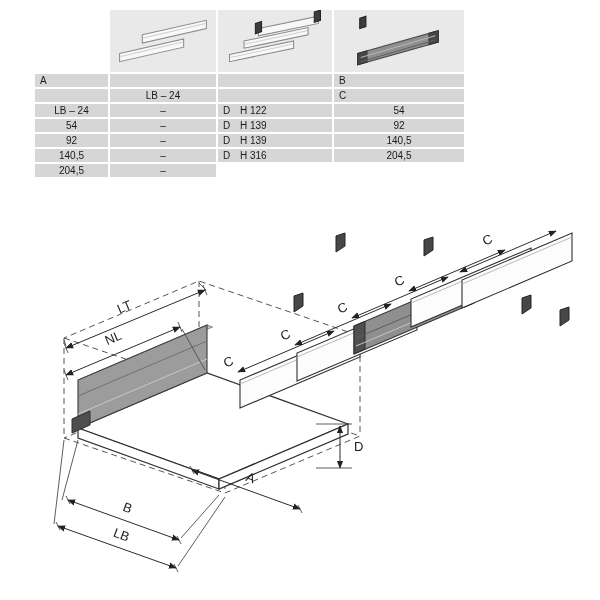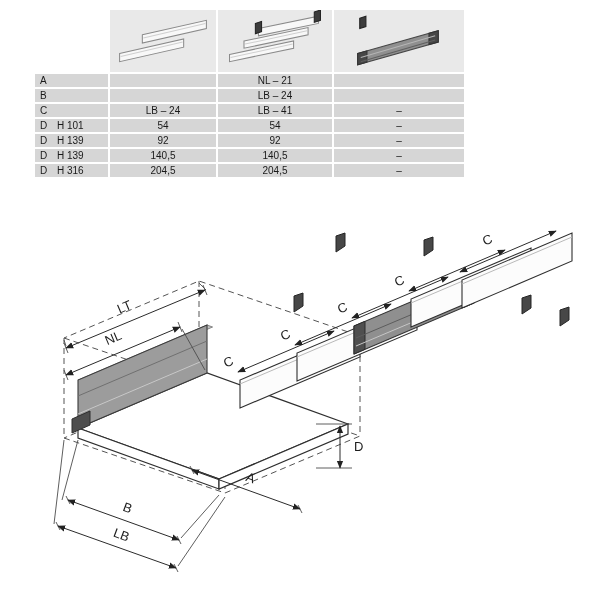--- a/index.html
+++ b/index.html
@@ -66,42 +66,40 @@
         <line x1="13" y1="46" x2="85" y2="25" stroke="#b5b5b5"></line>
         <line x1="13" y1="50" x2="85" y2="29" stroke="#5f5f5f"></line>
       </svg>
     </div>
 
     <div class="cell lbl-cell">
       <span class="letter">A</span>
       <span class="sub"></span>
     </div>
     <div class="cell val"></div>
-    <div class="cell val">NL – 21</div>
     <div class="cell val"></div>
 
     <div class="cell lbl-cell">
       <span class="letter">B</span>
       <span class="sub"></span>
     </div>
     <div class="cell val"></div>
     <div class="cell val">LB – 24</div>
     <div class="cell val"></div>
 
     <div class="cell lbl-cell">
       <span class="letter">C</span>
       <span class="sub"></span>
     </div>
     <div class="cell val">LB – 24</div>
-    <div class="cell val">LB – 41</div>
-    <div class="cell val">–</div>
-
-    <div class="cell lbl-cell">
-      <span class="letter">D</span>
-      <span class="sub">H 101</span>
+    <div class="cell val">–</div>
+
+    <div class="cell lbl-cell">
+      <span class="letter">D</span>
+      <span class="sub">H 122</span>
     </div>
     <div class="cell val">54</div>
     <div class="cell val">54</div>
     <div class="cell val">–</div>
 
     <div class="cell lbl-cell">
       <span class="letter">D</span>
       <span class="sub">H 139</span>
     </div>
     <div class="cell val">92</div>

